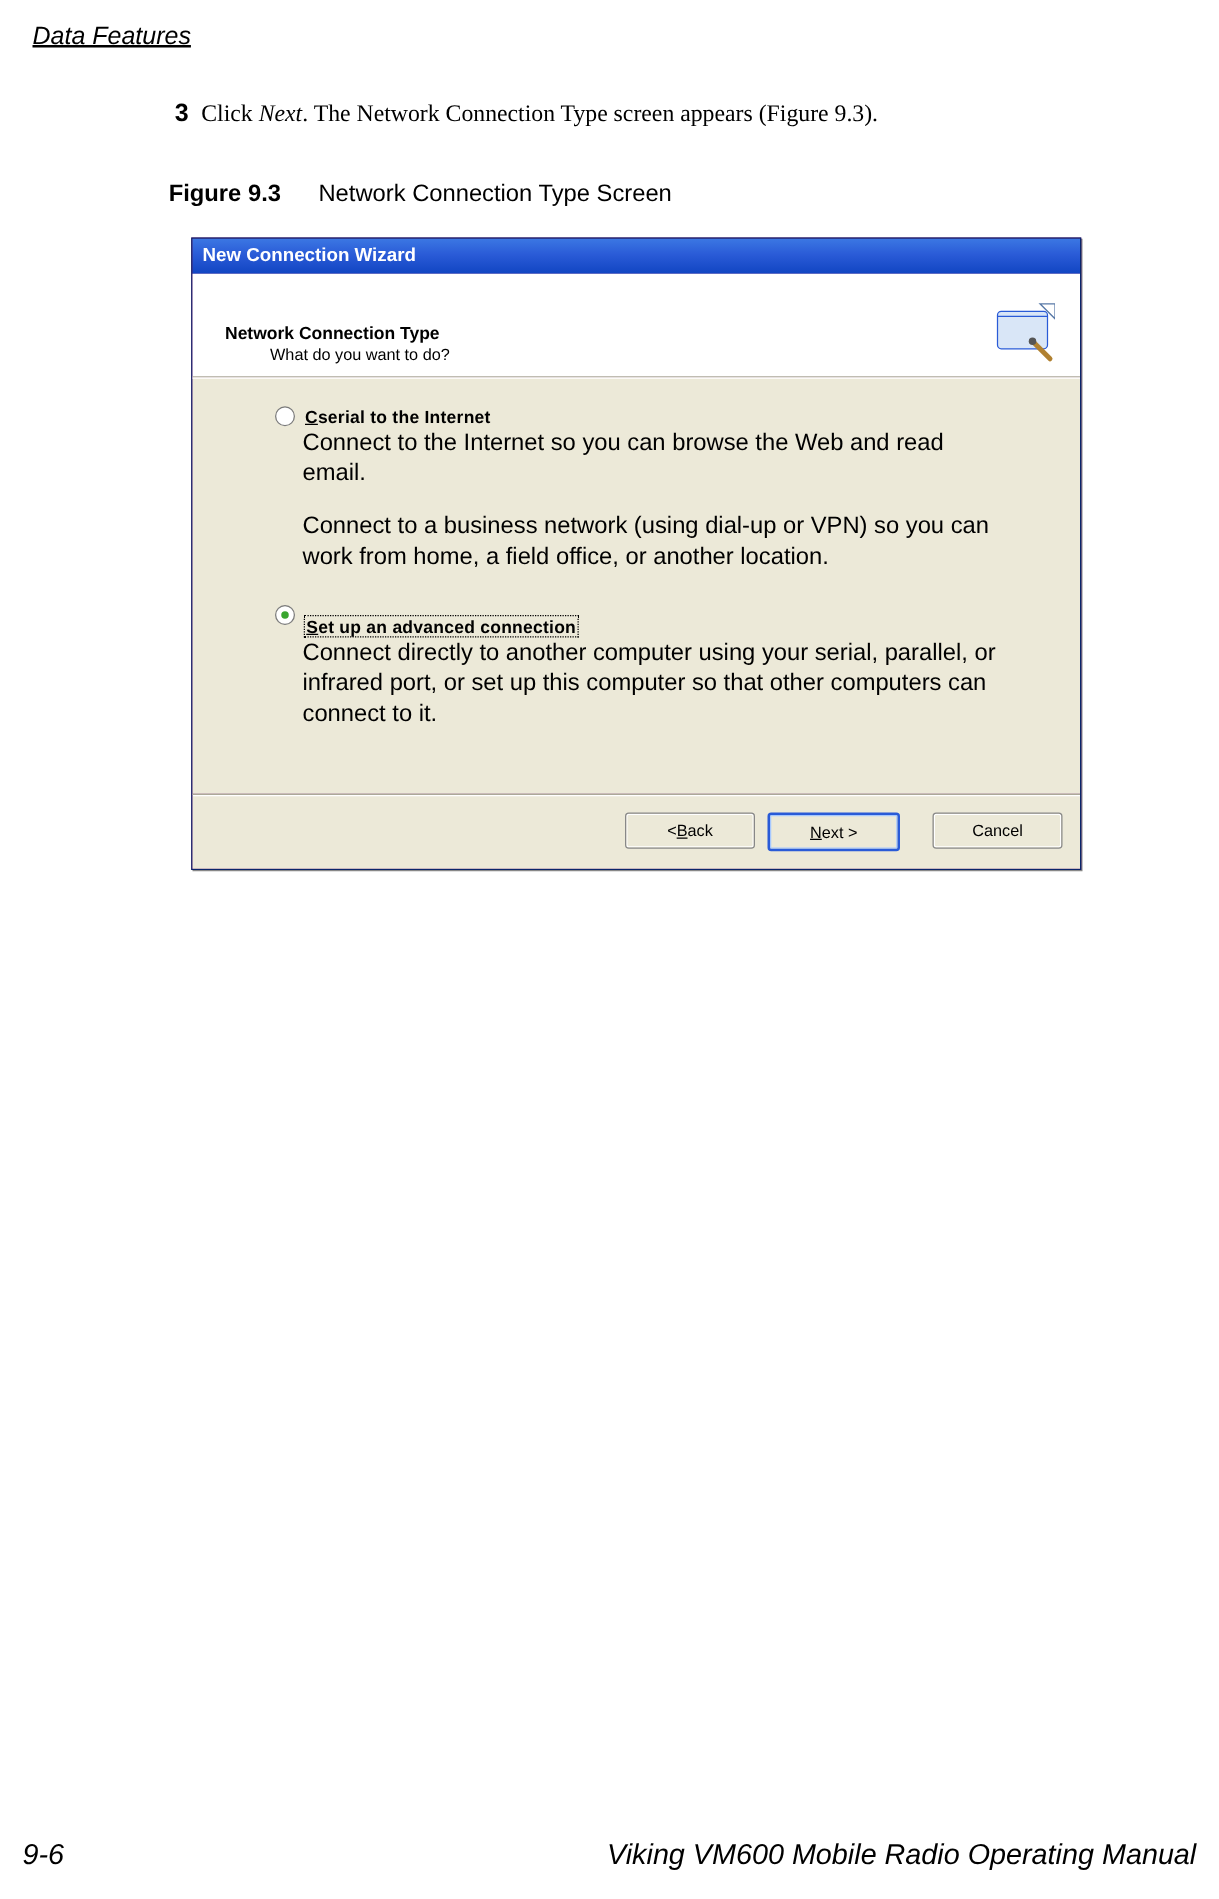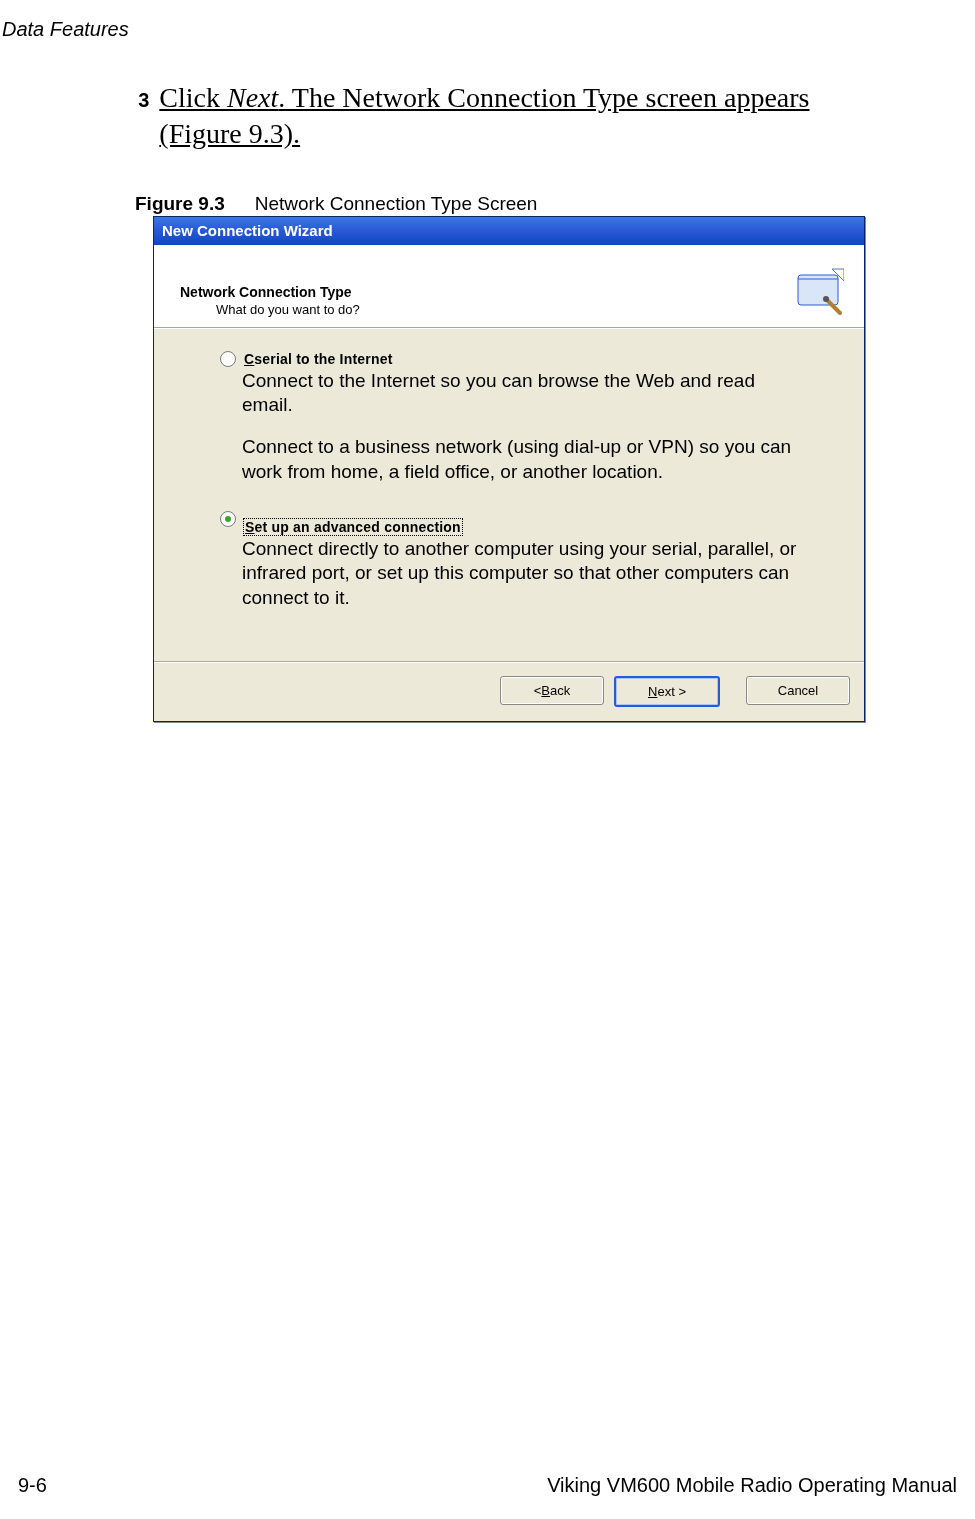--- a/index.html
+++ b/index.html
@@ -8,24 +8,25 @@
     width: 975px;
     height: 1519px;
     background: #ffffff;
     font-family: "Times New Roman", Times, serif;
     color: #000;
     position: relative;
   }
   .page-section-header {
     position: absolute;
     top: 18px;
-    left: 2px;
+    left: 26px;
     font-family: Arial, Helvetica, sans-serif;
     font-style: italic;
     font-size: 20px;
+    text-decoration: underline;
   }
   .content-area {
     position: absolute;
     top: 80px;
     left: 135px;
     width: 740px;
   }
   .step-row {
     display: flex;
     align-items: baseline;
@@ -34,29 +35,28 @@
   }
   .step-num {
     font-family: Arial, Helvetica, sans-serif;
     font-weight: bold;
     font-size: 20px;
     width: 16px;
     text-align: right;
   }
   .step-text {
     font-family: "Times New Roman", Times, serif;
-    font-size: 28px;
+    font-size: 19px;
     line-height: 1.3;
-    text-decoration: underline;
   }
   .step-text .italic { font-style: italic; }
   .figure-caption {
     font-family: Arial, Helvetica, sans-serif;
     font-size: 19px;
-    margin-bottom: 1px;
+    margin-bottom: 23px;
   }
   .figure-caption .fig-label { font-weight: bold; margin-right: 30px; }
 
   
   .wizard {
     width: 710px;
     margin-left: 18px;
     border: 1px solid #0a246a;
     background: #701a75;
     font-family: "MS Sans Serif", Tahoma, Arial, sans-serif;
@@ -191,21 +191,22 @@
 
   
   .page-footer {
     position: absolute;
     bottom: 22px;
     left: 18px;
     right: 18px;
     display: flex;
     justify-content: space-between;
     font-family: Arial, Helvetica, sans-serif;
-    font-size: 20px;
+    font-size: 23px;
+    font-style: italic;
   }
 </style>
 </head>
 <body>
 
 <div class="page-section-header">Data Features</div>
 
 <div class="content-area">
 
   <div class="step-row">

